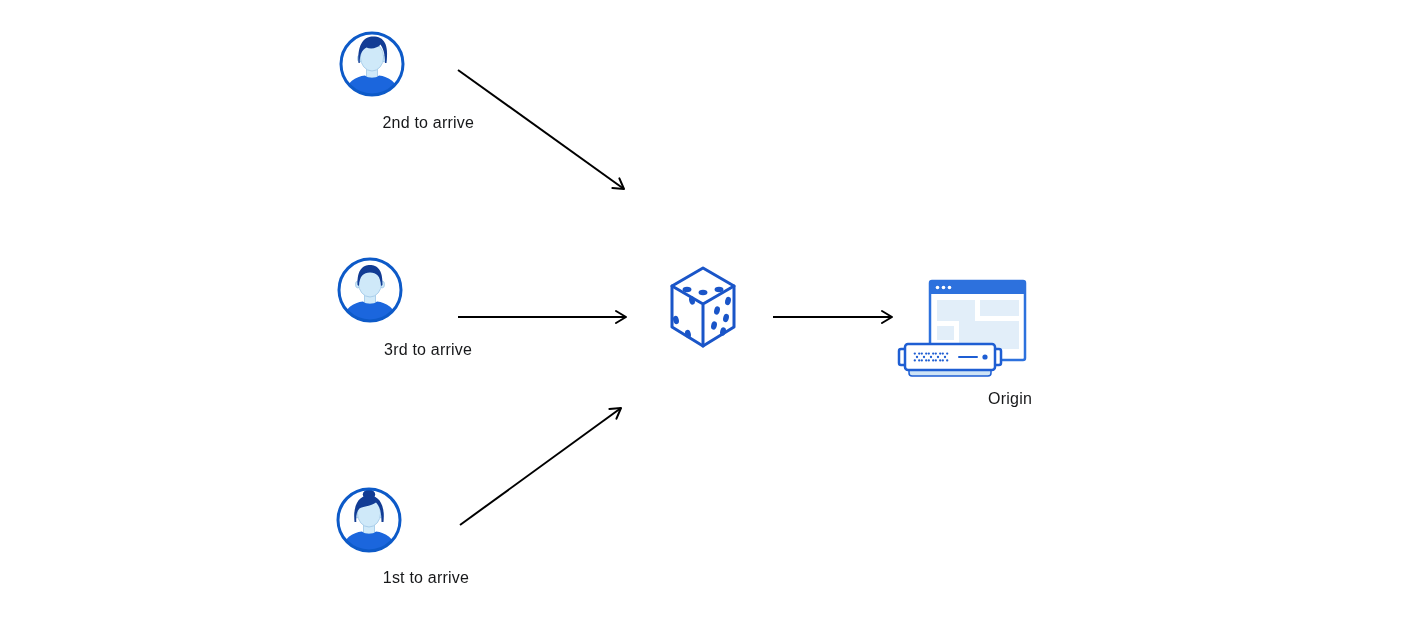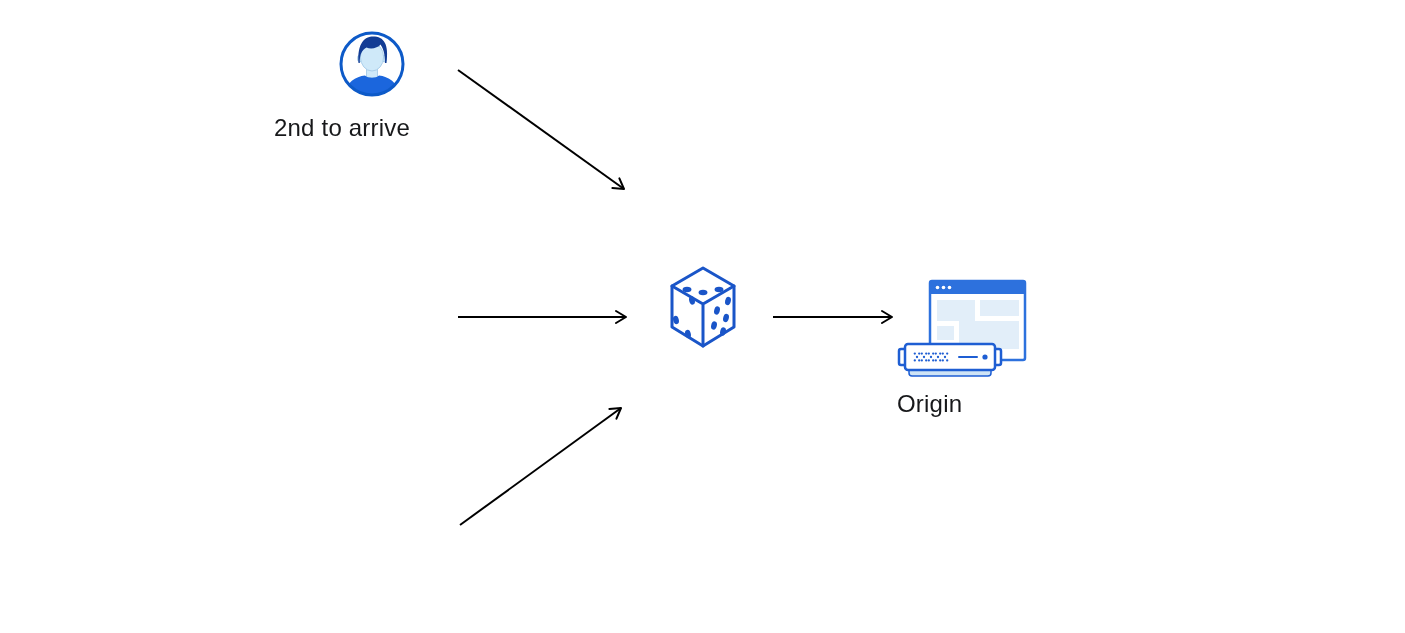--- a/index.html
+++ b/index.html
@@ -7,23 +7,23 @@
     position: relative;
     width: 1405px;
     height: 633px;
     background: #ffffff;
     font-family: "Liberation Sans", sans-serif;
     overflow: hidden;
   }
   .abs { position: absolute; }
   .node-label {
     position: absolute;
-    font-size: 24px;
+    font-size: 16px;
     color: #17181a;
-    text-align: left;
+    text-align: right;
     letter-spacing: 0.2px;
     white-space: nowrap;
   }
   svg { display: block; }
 </style>
 </head>
 <body>
 
 <div class="canvas">
 
@@ -52,21 +52,60 @@
         <ellipse cx="21.8" cy="28.5" rx="2.3" ry="3.4" fill="#cfe9f9" stroke="#9fc7e6" stroke-width="0.8"></ellipse>
         <ellipse cx="46.2" cy="28.5" rx="2.3" ry="3.4" fill="#cfe9f9" stroke="#9fc7e6" stroke-width="0.8"></ellipse>
         <ellipse cx="34" cy="27" rx="11.6" ry="14" fill="#cfe9f9" stroke="#9fc7e6" stroke-width="0.8"></ellipse>
         <path d="M20.5 33 C19 13, 27 6.5, 35 6.5 C46 6.5, 51 14, 48.5 33 L47 33 C47 24, 45.5 19, 42.5 14.5 C40 18, 33 19.5, 28.5 17.5 C24 19.5, 21.5 25, 21.8 33 Z" fill="#123c94"></path>
       </g>
       <circle cx="34" cy="34" r="31" fill="none" stroke="#0d5ac8" stroke-width="3"></circle>
     </svg>
     <div class="node-label" style="left:-64px;top:84px;width:200px">2nd to arrive</div>
   </div>
 
+  <div class="abs" style="left:336px;top:256px">
+    <svg width="68" height="68" viewBox="0 0 68 68">
+      <defs>
+          <clipPath id="c2">
+            <circle cx="34" cy="34" r="30.5"></circle>
+          </clipPath>
+        </defs>
+      <g clip-path="url(#c2)">
+        <rect x="28.5" y="32" width="11" height="16" fill="#cfe9f9" stroke="#9fc7e6" stroke-width="0.8"></rect>
+        <path d="M5.5 68 C7 53, 17 46.5, 27 45.5 C30 48.5, 38 48.5, 41 45.5 C51 46.5, 61 53, 62.5 68 Z" fill="#1b66dd"></path>
+        <ellipse cx="21.8" cy="28.5" rx="2.3" ry="3.4" fill="#cfe9f9" stroke="#9fc7e6" stroke-width="0.8"></ellipse>
+        <ellipse cx="46.2" cy="28.5" rx="2.3" ry="3.4" fill="#cfe9f9" stroke="#9fc7e6" stroke-width="0.8"></ellipse>
+        <ellipse cx="34" cy="27" rx="11.6" ry="14" fill="#cfe9f9" stroke="#9fc7e6" stroke-width="0.8"></ellipse>
+        <path d="M21.5 29 C21 13.5, 27 9, 34 9 C41 9, 47 13.5, 46.5 29 L45 30 C44.5 20, 40.5 16.5, 34 16.5 C27.5 16.5, 23.5 20, 23 30 Z" fill="#123c94"></path>
+      </g>
+      <circle cx="34" cy="34" r="31" fill="none" stroke="#0d5ac8" stroke-width="3"></circle>
+    </svg>
+    <div class="node-label" style="left:-64px;top:85px;width:200px">3rd to arrive</div>
+  </div>
 
+  <div class="abs" style="left:335px;top:486px">
+    <svg width="68" height="68" viewBox="0 0 68 68">
+      <defs>
+          <clipPath id="c3">
+            <circle cx="34" cy="34" r="30.5"></circle>
+          </clipPath>
+        </defs>
+      <g clip-path="url(#c3)">
+        <rect x="28.5" y="32" width="11" height="16" fill="#cfe9f9" stroke="#9fc7e6" stroke-width="0.8"></rect>
+        <path d="M5.5 68 C7 53, 17 46.5, 27 45.5 C30 48.5, 38 48.5, 41 45.5 C51 46.5, 61 53, 62.5 68 Z" fill="#1b66dd"></path>
+        <ellipse cx="21.8" cy="28.5" rx="2.3" ry="3.4" fill="#cfe9f9" stroke="#9fc7e6" stroke-width="0.8"></ellipse>
+        <ellipse cx="46.2" cy="28.5" rx="2.3" ry="3.4" fill="#cfe9f9" stroke="#9fc7e6" stroke-width="0.8"></ellipse>
+        <ellipse cx="34" cy="27" rx="11.6" ry="14" fill="#cfe9f9" stroke="#9fc7e6" stroke-width="0.8"></ellipse>
+        <ellipse cx="34" cy="8.5" rx="6.2" ry="5" fill="#123c94"></ellipse>
+        <path d="M19.5 36 C17.5 14.5, 27 9.5, 34 9.5 C41 9.5, 50.5 14.5, 48.5 36 L46.5 36 C46.5 25, 44.5 20.5, 41 16.5 C34 21, 28 20, 24.5 22.5 C21.5 25.5, 21 30, 21.3 36 Z" fill="#123c94"></path>
+      </g>
+      <circle cx="34" cy="34" r="31" fill="none" stroke="#0d5ac8" stroke-width="3"></circle>
+    </svg>
+    <div class="node-label" style="left:-66px;top:83px;width:200px">1st to arrive</div>
+  </div>
 
   <div class="abs" style="left:667px;top:264px">
     <svg width="72" height="88" viewBox="0 0 72 88">
       <g stroke="#1a55c8" stroke-width="3" stroke-linejoin="round" stroke-linecap="round">
         <path d="M36 4 L67 22 L67 63 L36 82 L5 63 L5 22 Z" fill="#ffffff"></path>
         <path d="M5 22 L36 40 L67 22 M36 40 L36 82" fill="none"></path>
       </g>
       <g fill="#1a55c8">
         <ellipse cx="20" cy="25.5" rx="4.4" ry="2.7"></ellipse>
         <ellipse cx="36" cy="28.5" rx="4.4" ry="2.7"></ellipse>

